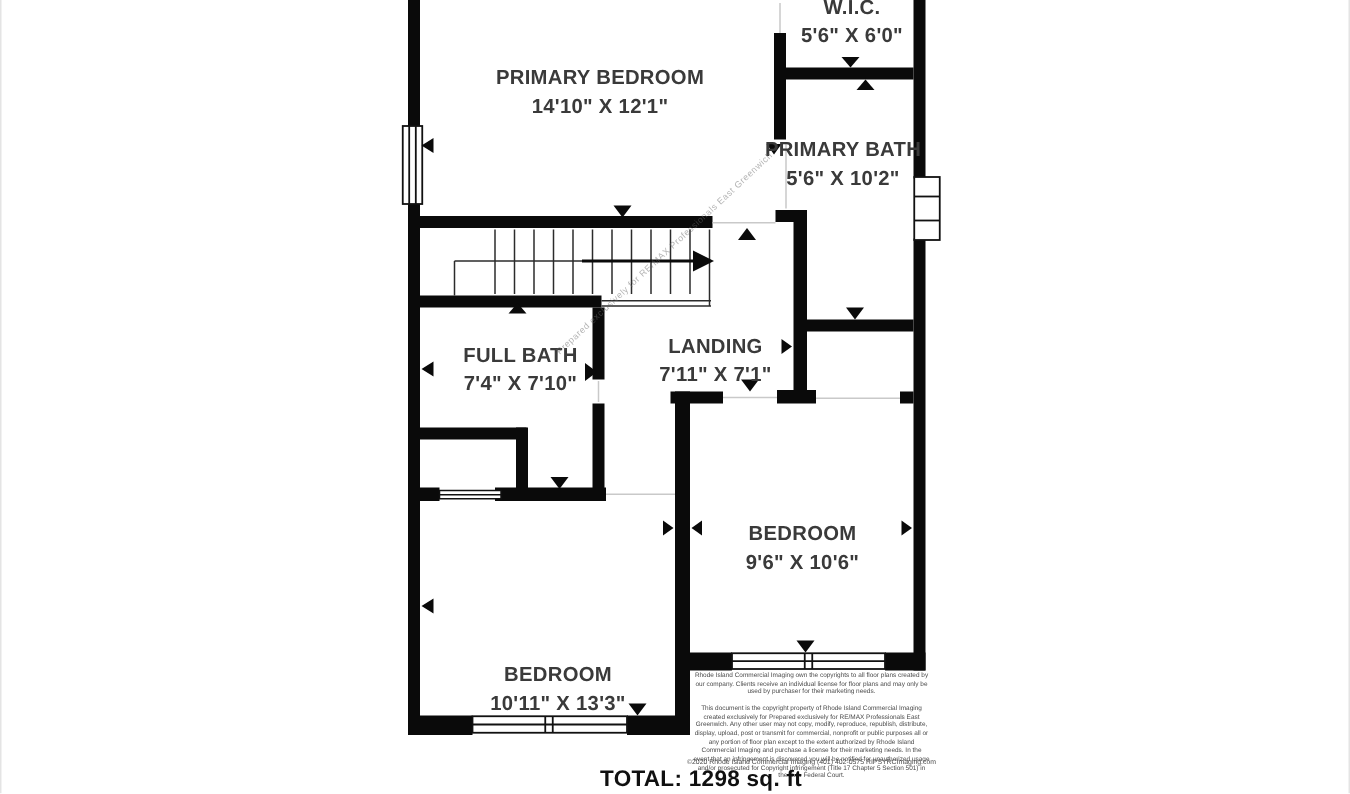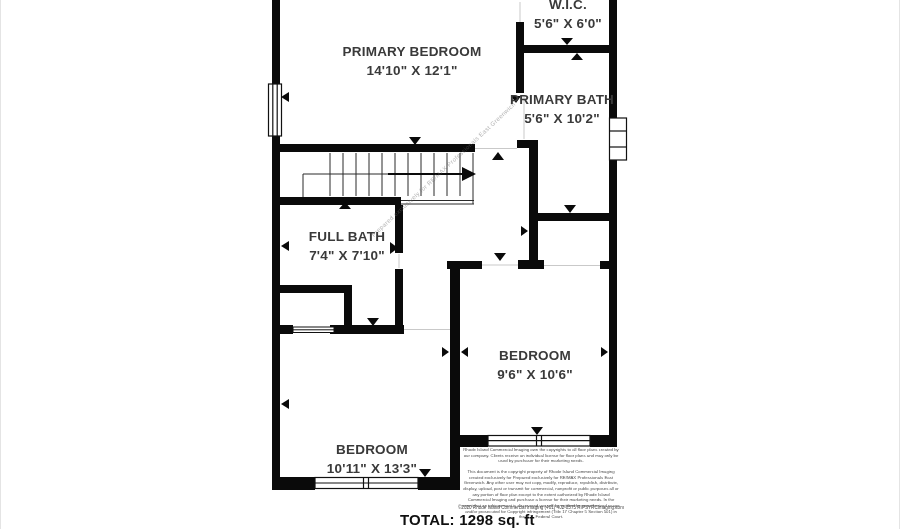--- a/index.html
+++ b/index.html
@@ -147,31 +147,35 @@
       <polygon points="281,97 289,92 289,102"></polygon>
       <polygon points="281,246 289,241 289,251"></polygon>
       <polygon points="281,404 289,399 289,409"></polygon>
       <polygon points="461,352 468,347 468,357"></polygon>
       <polygon points="449,352 442,347 442,357"></polygon>
       <polygon points="608,352 601,347 601,357"></polygon>
       <polygon points="528,231 521,226 521,236"></polygon>
     </g>
   </svg>
 
-  <div class="room-label" style="left:412px;top:42px">
+  <div class="room-label" style="left:400px;top:42px">
     <div>PRIMARY BEDROOM</div>
     <div>14'10" X 12'1"</div>
   </div>
   <div class="room-label" style="left:568px;top:-5px">
     <div>W.I.C.</div>
     <div>5'6" X 6'0"</div>
   </div>
   <div class="room-label" style="left:562px;top:90px">
     <div>PRIMARY BATH</div>
     <div>5'6" X 10'2"</div>
+  </div>
+  <div class="room-label" style="left:477px;top:221px">
+    <div>LANDING</div>
+    <div>7'11" X 7'1"</div>
   </div>
   <div class="room-label" style="left:347px;top:227px">
     <div>FULL BATH</div>
     <div>7'4" X 7'10"</div>
   </div>
   <div class="room-label" style="left:535px;top:346px">
     <div>BEDROOM</div>
     <div>9'6" X 10'6"</div>
   </div>
   <div class="room-label" style="left:372px;top:440px">

